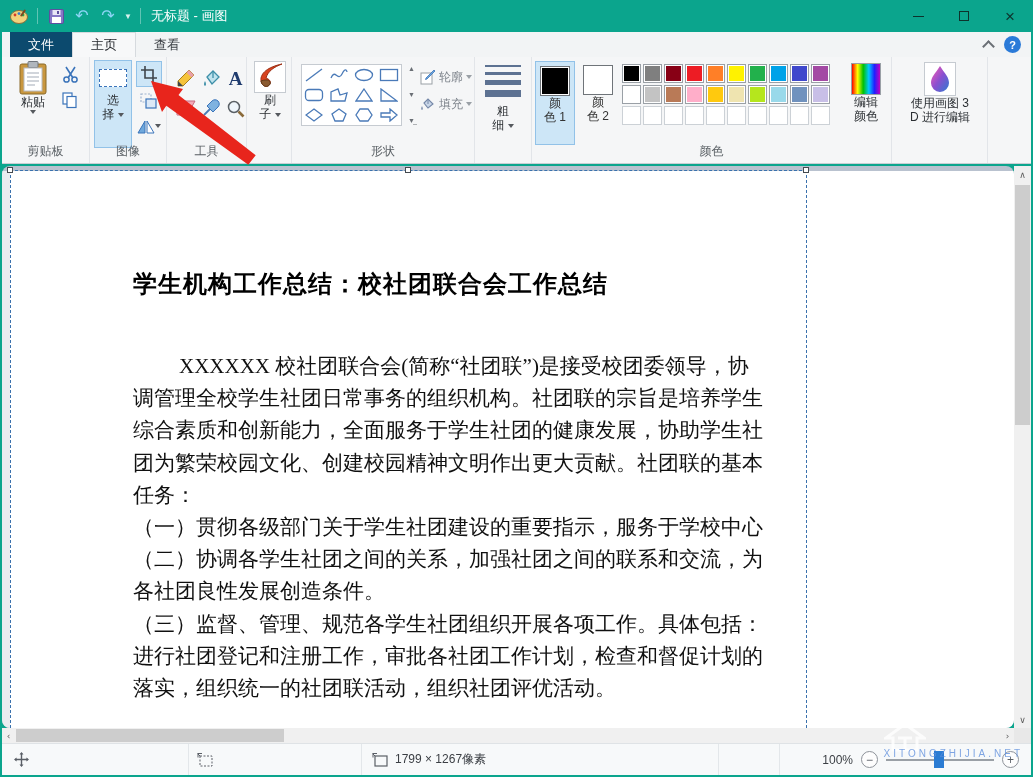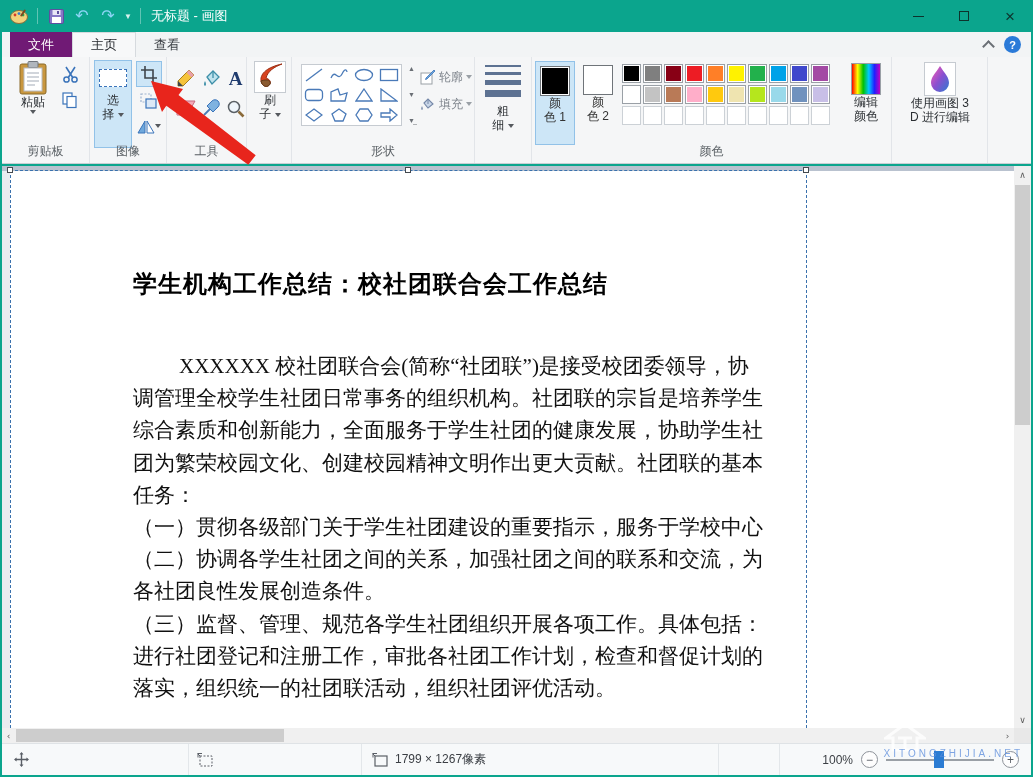--- a/index.html
+++ b/index.html
@@ -17,21 +17,21 @@
   .win-title { color:#ffffff; font-size:13px; margin-left:8px; }
   .win-controls { position:absolute; right:0; top:0; height:32px; display:flex; }
   .win-btn { width:46px; height:32px; display:flex; align-items:center; justify-content:center; }
   .glyph-min { width:11px; height:1px; background:#0d332c; }
   .glyph-max { width:10px; height:10px; border:1px solid #0d332c; }
   .glyph-close { font-size:17px; color:#0d332c; line-height:1; }
 
   
   .tabbar { position:absolute; left:2px; top:32px; width:1029px; height:25px; background:#f2f4f5; display:flex; align-items:stretch; }
   .tab { padding:0 18px; display:flex; align-items:center; font-size:13px; color:#3b3f44; }
-  .tab-file { background:#701a75; color:#fff; margin-left:8px; }
+  .tab-file { background:#0c4a6e; color:#fff; margin-left:8px; }
   .tab-active { background:#f7f8f9; border:1px solid #d6dade; border-bottom:none; color:#1f2328; }
   .tabbar-right { margin-left:auto; display:flex; align-items:center; gap:10px; padding-right:10px; }
   .chev-up { width:10px; height:6px; position:relative; }
   .chev-up:before { content:""; position:absolute; left:0; top:0; width:7px; height:7px; border-left:2px solid #6a6f75; border-top:2px solid #6a6f75; transform:rotate(45deg); }
   .help-btn { width:17px; height:17px; border-radius:50%; background:#2a7ad8; color:#fff; font-size:11px; font-weight:bold; display:flex; align-items:center; justify-content:center; }
 
   
   .ribbon { position:absolute; left:2px; top:57px; width:1029px; height:107px; background:#f5f6f7; border-bottom:1px solid #c9ced4; display:flex; }
   .rgroup { position:relative; height:106px; border-right:1px solid #e2e5e9; flex:0 0 auto; }
   .glabel { position:absolute; bottom:3px; left:0; right:0; text-align:center; font-size:12px; color:#5a6065; }
@@ -71,21 +71,21 @@
   .colorbig { position:absolute; top:4px; width:40px; height:84px; display:flex; flex-direction:column; align-items:center; padding-top:4px; gap:1px; }
   .swatch { width:30px; height:30px; border:1px solid #6f7479; box-shadow:inset 0 0 0 1px #fff; }
   .colorbig .blabel { font-size:12px; line-height:13px; }
   .palette { position:absolute; left:90px; top:7px; width:216px; display:grid; grid-template-columns:repeat(10,19px); grid-auto-rows:19px; gap:2px; }
   .pcell { width:19px; height:19px; border:1px solid #9aa0a6; box-shadow:inset 0 0 0 1px #fff; }
   .pcell.empty { border:1px solid #ccd1d6; background:#fff; box-shadow:none; }
   
   .g-p3d { width:96px; }
 
   
-  .canvas-area { position:absolute; left:2px; top:166px; width:1012px; height:562px; background:#b9c2cf; overflow:hidden; }
+  .canvas-area { position:absolute; left:2px; top:166px; width:1012px; height:562px; background:#b9c2cf; overflow:hidden;border-radius:8px; }
   .canvas-left-strip { position:absolute; left:0; top:5px; width:8px; bottom:0; background:#e9ecf0; }
   .canvas-white { position:absolute; left:8px; top:5px; right:0; bottom:0; background:#ffffff; }
   .sel-top { position:absolute; left:8px; top:4px; width:797px; height:0; border-top:1px dashed #3a71ad; }
   .sel-left { position:absolute; left:8px; top:4px; width:0; bottom:0; border-left:1px dashed #3a71ad; }
   .sel-right { position:absolute; left:804px; top:4px; width:0; bottom:0; border-left:1px dashed #3a71ad; }
   .handle { position:absolute; width:6px; height:6px; background:#fff; border:1px solid #444a50; }
   .doc-title { position:absolute; left:131px; top:102px; font-family:"Liberation Serif","DejaVu Serif",serif; font-weight:bold; font-size:24px; color:#000; letter-spacing:1px; white-space:nowrap; }
   .doc-body { position:absolute; left:131px; top:184px; width:570px; font-family:"Liberation Serif","DejaVu Serif",serif; font-size:21px; color:#101010; }
   .doc-line { height:32.2px; line-height:32.2px; white-space:nowrap; }
   .doc-line.first-indent { padding-left:46px; }

